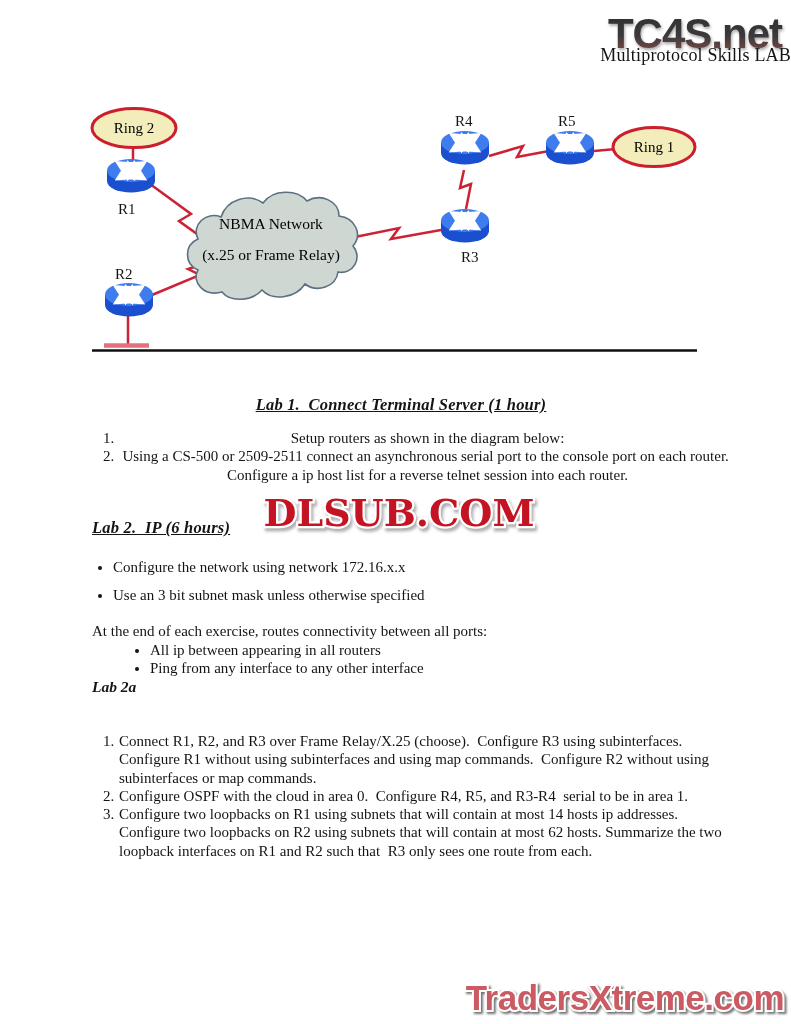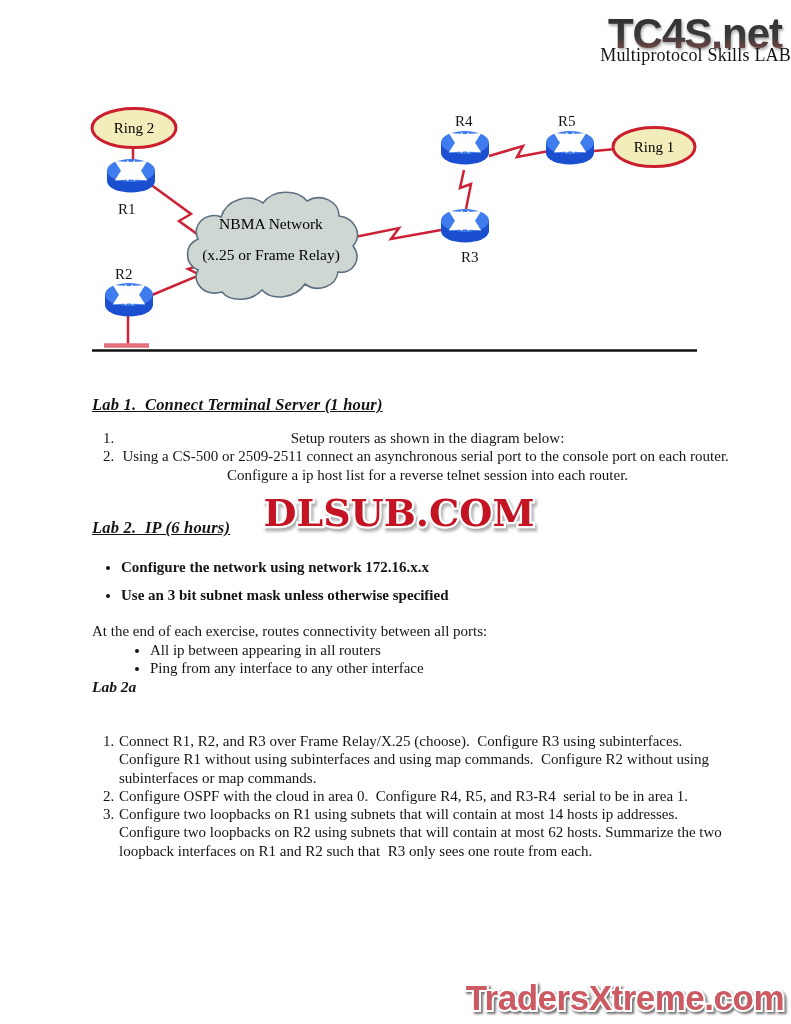--- a/index.html
+++ b/index.html
@@ -19,21 +19,21 @@
   
   #diagram{position:absolute;left:0;top:0;}
 
   
   .tblock{position:absolute;left:92px;width:618px;font-size:15px;line-height:18.3px;}
   .lab-heading{font-size:16.5px;font-weight:bold;font-style:italic;
                text-decoration:underline;letter-spacing:.2px;}
   ol.numlist{margin:0;padding:0 0 0 26px;}
   ol.numlist li{margin:0;padding-left:1px;}
   ul.boldlist{margin:0;padding:0 0 0 21px;list-style:disc;}
-  ul.boldlist li{font-weight:bold;margin:0 0 10px 8px;}
+  ul.boldlist li{font-weight:normal;margin:0 0 10px 0;}
   ul.sublist{margin:0;padding:0 0 0 58px;list-style:disc;}
   ul.sublist li{margin:0;}
   .lab2a-label{font-weight:bold;font-style:italic;font-size:15.5px;}
 </style>
 </head>
 <body>
 
 <svg id="tc4s-svg" class="wm" width="200" height="56">
   <defs>
     <linearGradient id="tc4sGrad" x1="0" y1="0" x2="0" y2="1">
@@ -103,21 +103,21 @@
 
   <g font-size="15" fill="#141414">
     <text x="118" y="214">R1</text>
     <text x="115" y="279">R2</text>
     <text x="461" y="262">R3</text>
     <text x="455" y="126">R4</text>
     <text x="558" y="126">R5</text>
   </g>
 </svg>
 
-<div class="tblock lab-heading" style="top:396px;">Lab 1.&nbsp; Connect Terminal Server (1 hour)</div>
+<div class="tblock lab-heading" style="top:396px;text-align:center;">Lab 1.&nbsp; Connect Terminal Server (1 hour)</div>
 
 <ol class="tblock numlist" style="top:429px;text-align:center;">
   <li><span>Setup routers as shown in the diagram below:</span></li>
   <li><span>Using a CS-500 or 2509-2511 connect an asynchronous serial port to the console port on each router.&nbsp; Configure a ip host list for a reverse telnet session into each router.</span></li>
 </ol>
 
 <svg id="dlsub-svg" class="wm" width="310" height="52">
   <text x="155" y="39" text-anchor="middle" font-family="DejaVu Serif, serif" font-size="38" font-weight="bold" letter-spacing="0" fill="#c41423" stroke="#ffffff" stroke-width="4.5" paint-order="stroke" style="filter:drop-shadow(2px 3px 1.5px rgba(130,130,130,0.65));">DLSUB.COM</text>
 </svg>
 

